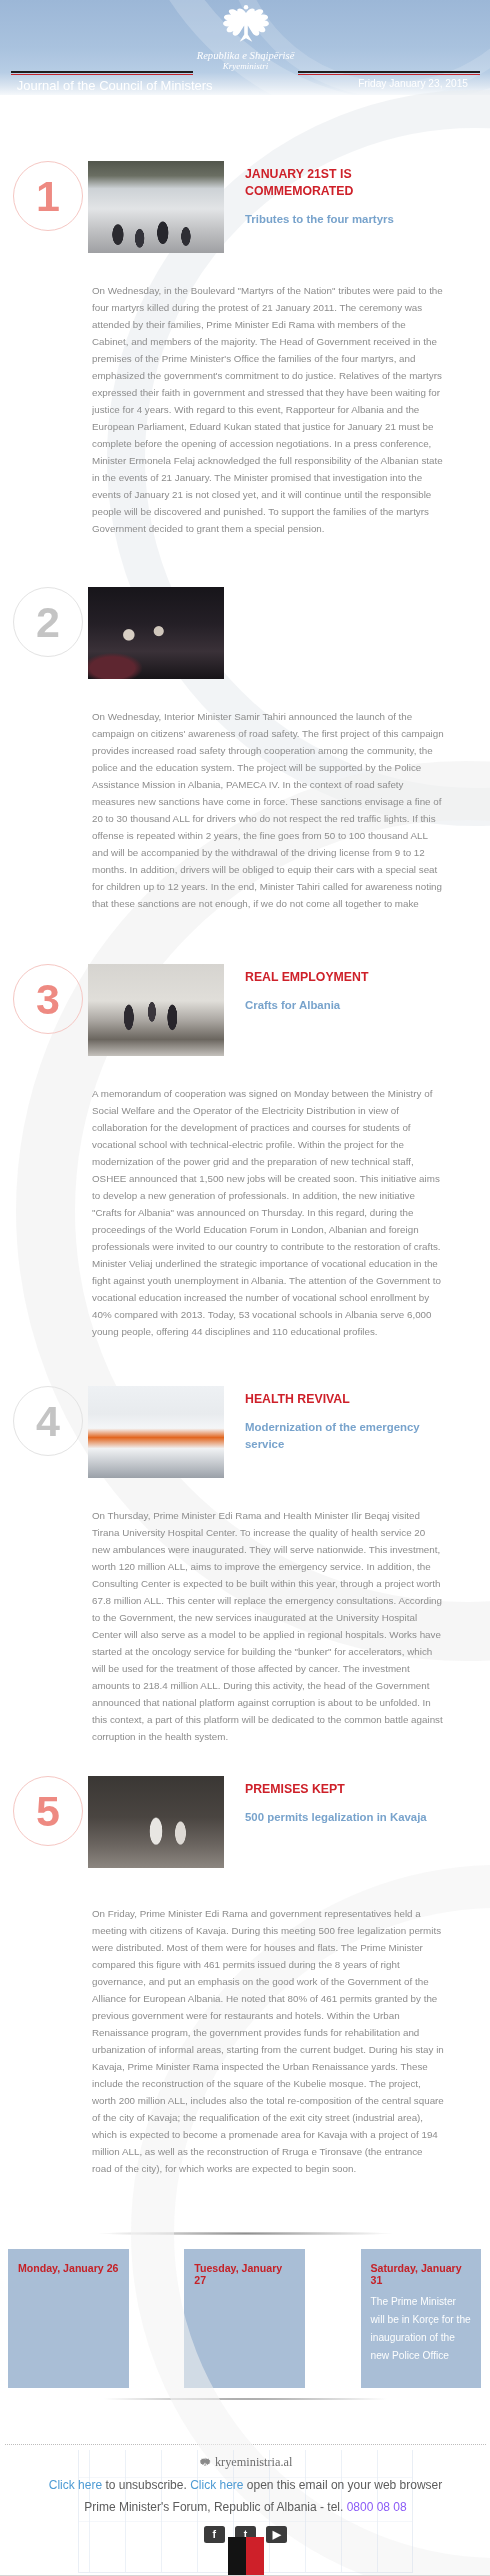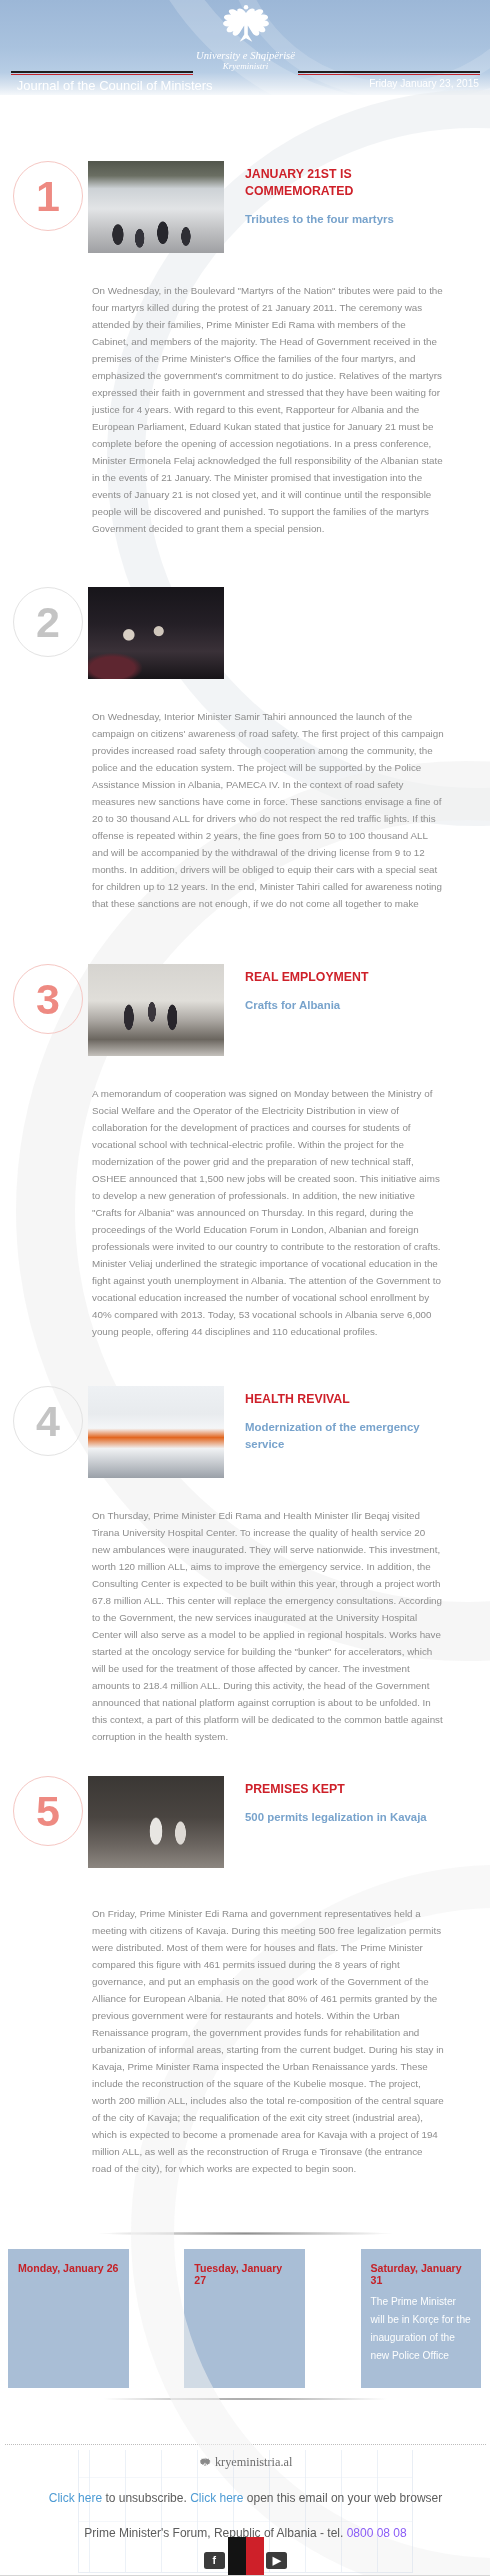--- a/index.html
+++ b/index.html
@@ -19,21 +19,21 @@
   .harc { position:absolute; border-radius:50%; border:29px solid rgba(255,255,255,.20); width:572px; height:572px; right:-204px; top:-442px; }
   .harc2 { position:absolute; border-radius:50%; border:16.4px solid rgba(255,255,255,.16); width:343px; height:343px; right:-74px; top:-245px; }
   .emblem { position:absolute; left:50%; top:2.5px; transform:translateX(-50%); text-align:center; color:#fff; width:196px; }
   .emblem svg { display:block; margin:0 auto; }
   .script1 { font-family:"Liberation Serif", serif; font-style:italic; font-size:10.6px; line-height:11.4px; }
   .script2 { font-family:"Liberation Serif", serif; font-style:italic; font-size:9px; line-height:10.6px; }
   .rule { position:absolute; top:71px; width:182px; height:4.1px;
     background:linear-gradient(180deg,#1e1e1e 0 1.6px, rgba(0,0,0,0) 1.6px 2.5px, #c2232a 2.5px 4.1px); }
   .rule.left { left:11.4px; } .rule.right { right:11.4px; }
   .h-journal { position:absolute; left:9.8px; top:78px; color:#fff; font-size:13px;margin-left:7px; }
-  .h-date { position:absolute; right:12px; top:78px; color:#fff; font-size:10.2px; }
+  .h-date { position:absolute; right:23px; top:78px; color:#fff; font-size:10.2px; }
 
   
   .sec { position:relative; }
   .sec-row { position:relative; height:123px; }
   .s5 .sec-row { height:131px; }
   .s1 { margin-top:64px; } .s2 { margin-top:41px; } .s3 { margin-top:45px; }
   .s4 { margin-top:37px; } .s5 { margin-top:23px; }
   .num { position:absolute; left:13px; top:1.6px; width:70px; height:70px; border-radius:50%;
          text-align:center; line-height:69px; font-size:43px; font-weight:bold; }
   .num.pink { color:#ee8a82; border:1.6px solid #f5c7c3; }
@@ -83,21 +83,21 @@
 
   
   .footer { position:relative; height:133px; text-align:center; color:#5a5a5a; }
   .building { position:absolute; left:78px; top:4.9px; width:335px; height:123px; opacity:.4; pointer-events:none;
     border:1.6px solid #c9d7e8; border-top:none;
     background:
       repeating-linear-gradient(90deg, rgba(201,215,232,0) 0 9.8px, rgba(201,215,232,.9) 9.8px 11.4px, rgba(201,215,232,0) 11.4px 36px),
       linear-gradient(180deg, rgba(201,215,232,0) 0 22%, rgba(201,215,232,.5) 22% 23%, rgba(201,215,232,0) 23% 58%, rgba(201,215,232,.5) 58% 59%, rgba(201,215,232,0) 59%); }
   .site-line { padding-top:9.8px; font-family:"Liberation Serif", serif; font-size:12.3px; color:#6d6d6d; }
   .site-line svg { vertical-align:-2.5px; margin-right:4.1px; }
-  .f-line { margin-top:21px; font-size:12px; color:#5c5c5c; position:relative; }
+  .f-line { margin-top:8px; font-size:12px; color:#5c5c5c; position:relative; }
   .link { color:#4d9bd4; cursor:pointer; }
   .phone { color:#8b5cf6; }
   .socials { margin-top:11.4px; position:relative; }
   .soc { display:inline-block; width:21px; height:17px; background:#3b3b3b; border-radius:2.5px;
          color:#fff; font-size:10.6px; font-weight:bold; line-height:17px; text-align:center; margin:0 3.3px; cursor:pointer; }
   .flag { position:absolute; bottom:3.3px; left:50%; transform:translateX(-50%); width:36px; height:38px;
           background:linear-gradient(90deg,#131313 0 50%, #ce2029 50% 100%); }
 </style>
 </head>
 <body>
@@ -107,21 +107,21 @@
   <div class="header">
     <div class="harc"></div>
     <div class="harc2"></div>
     <div class="rule left"></div>
     <div class="rule right"></div>
     <div class="emblem">
       <svg width="54" height="47" viewBox="0 0 120 100">
         <circle cx="60" cy="7" r="5" fill="#fff"></circle>
         <path fill="#fff" d="M60 20 C52 6 38 8 41 16 C28 6 14 14 27 24 C12 20 4 32 19 36 C4 38 7 52 22 50 C11 58 20 68 32 60 C26 70 38 76 46 64 L56 48 L56 68 L46 84 L60 76 L74 84 L64 68 L64 48 L74 64 C82 76 94 70 88 60 C100 68 109 58 98 50 C113 52 116 38 101 36 C116 32 108 20 93 24 C106 14 92 6 79 16 C82 8 68 6 60 20 Z"></path>
       </svg>
-      <div class="script1">University e Shqipërisë</div>
+      <div class="script1">Republika e Shqipërisë</div>
       <div class="script2">Kryeministri</div>
     </div>
     <div class="h-journal">Journal of the Council of Ministers</div>
     <div class="h-date">Friday January 23, 2015</div>
   </div>
 
   <div class="arc arc1"></div>
   <div class="arc arc2"></div>
   <div class="arc arc3"></div>
 

